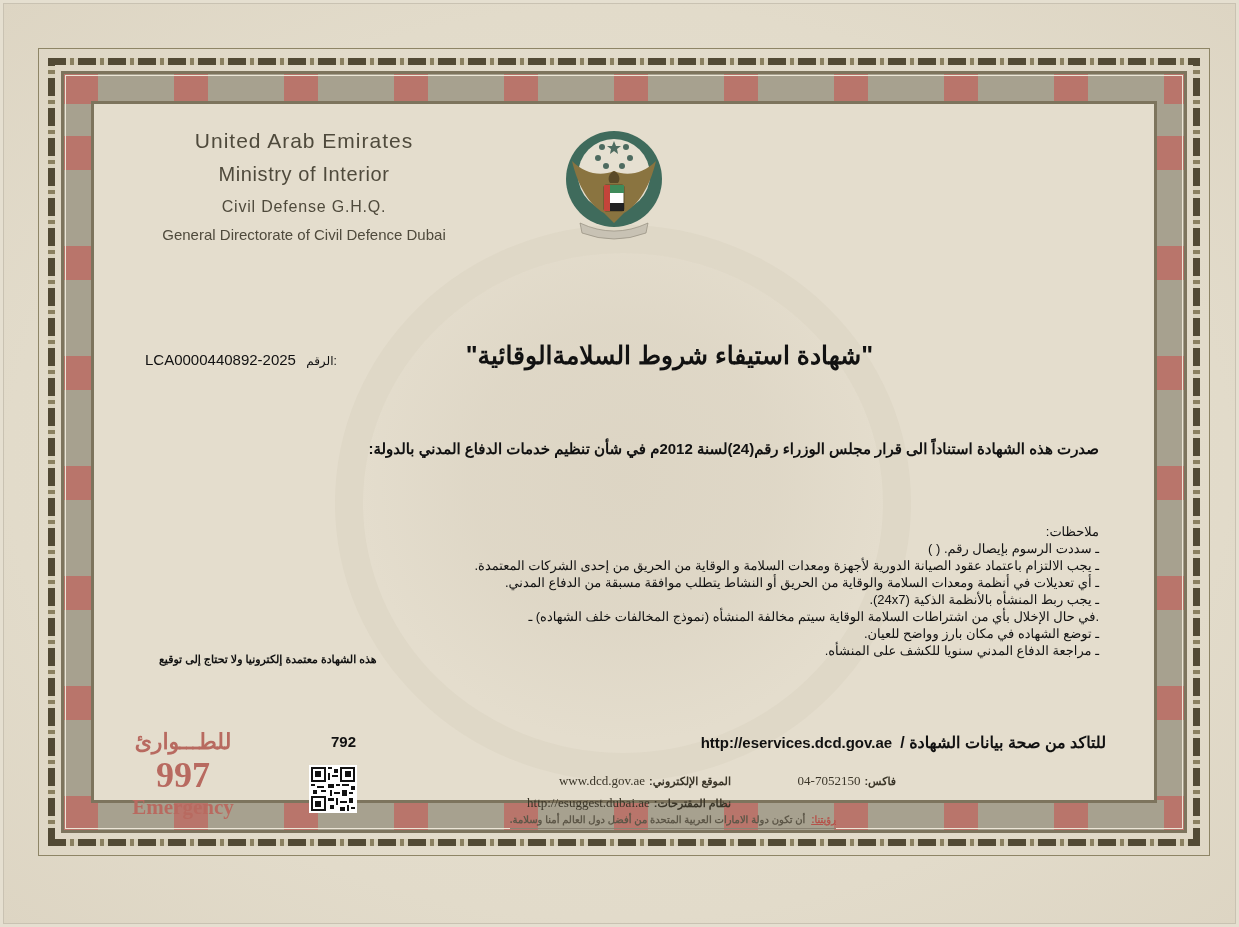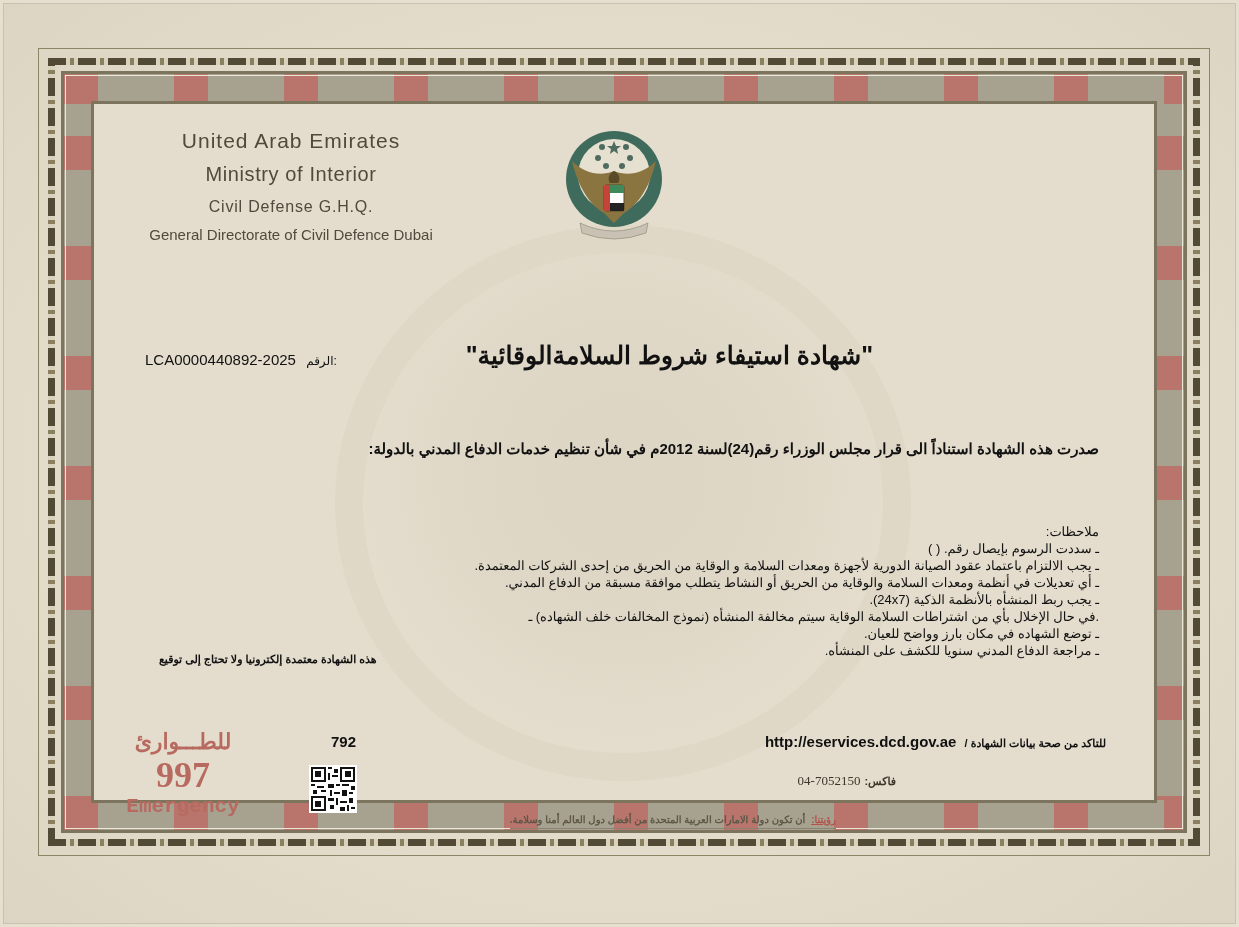--- a/index.html
+++ b/index.html
@@ -50,21 +50,21 @@
     box-sizing:border-box; border:1px solid #ece6d6; pointer-events:none;
   }
   
   .watermark {
     position:absolute; left:360px; top:250px; width:520px; height:500px;
     border-radius:50%;
     background: radial-gradient(circle at 50% 45%, rgba(200,190,170,0.25) 0%, rgba(200,190,170,0.18) 40%, rgba(200,190,170,0) 70%);
     box-shadow: 0 0 0 28px rgba(190,180,160,0.12);
   }
   .header-en {
-    position:absolute; left:108px; top:126px; width:360px; text-align:center;
+    position:absolute; left:121px; top:126px; width:360px; text-align:center;
     color:#4f4a3c;
   }
   .header-en .l1 { font-size:21px; letter-spacing:1px; margin-bottom:10px; }
   .header-en .l2 { font-size:20px; letter-spacing:0.6px; margin-bottom:12px; }
   .header-en .l3 { font-size:16px; letter-spacing:0.8px; margin-bottom:10px; }
   .header-en .l4 { font-size:15px; }
   .header-ar {
     position:absolute; left:770px; top:126px; width:340px; text-align:center; direction:rtl;
     color:#4f4a3c;
   }
@@ -80,27 +80,27 @@
   .cert-no .lab { font-size:12px; margin-left:6px; }
 
   .intro { position:absolute; right:137px; top:400px; direction:rtl; font-size:15px; font-weight:bold; color:#111;margin-top:37px; }
   .details { position:absolute; right:137px; top:442px; direction:rtl; font-size:14px; line-height:18px; color:#111; text-align:right; width:740px; }
   .notes { position:absolute; right:137px; top:520px; direction:rtl; font-size:13px; line-height:17px; color:#111; text-align:right; width:760px; }
   .esign { position:absolute; left:156px; top:650px; direction:rtl; font-size:11px; font-weight:bold; color:#111; }
 
   .emergency { position:absolute; left:118px; top:726px; width:124px; text-align:center; color:#b86a60; font-family:"Liberation Serif", serif; }
   .emergency .ar { font-size:22px; font-weight:bold; letter-spacing:2px; }
   .emergency .num { font-size:36px; font-weight:bold; line-height:40px; }
-  .emergency .en { font-size:21px; font-weight:bold;font-family:Liberation Mono, monospace; }
+  .emergency .en { font-size:21px; font-weight:bold; }
 
   .ref-num { position:absolute; left:328px; top:730px; font-size:15px; font-weight:bold; color:#111; }
   .qr { position:absolute; left:306px; top:762px; width:48px; height:48px; background:#fff; padding:2px; box-sizing:border-box; }
 
   .verify { position:absolute; right:130px; top:730px; direction:rtl; font-size:15px; font-weight:bold; color:#111; }
-  .verify .ar { font-size:11px; margin-left:4px; }
+  .verify .ar { font-size:16px; margin-left:4px; }
 
   .contacts { position:absolute; top:770px; font-family:"Liberation Serif", serif; color:#3a3528; font-size:13px; direction:rtl; }
   .contacts .lab { font-family:"Liberation Sans", sans-serif; font-size:11px; font-weight:bold; margin-left:4px; }
   .contacts .row { height:22px; white-space:nowrap; }
   .vision { position:absolute; right:400px; top:811px; direction:rtl; font-size:10px; font-weight:bold; color:#5d5748; border-bottom:1px solid #8a8373; padding-bottom:3px; }
   .vision .lab { color:#b5524a; text-decoration:underline; margin-left:3px; }
 </style>
 </head>
 <body>
 
@@ -212,18 +212,22 @@
   </svg>
 
   <div class="verify">
     <span class="ar">للتاكد من صحة بيانات الشهادة /</span>
     <span style="direction:ltr;unicode-bidi:embed;">http://eservices.dcd.gov.ae</span>
   </div>
 
   <div class="contacts" style="right:340px;">
     <div class="row"><span class="lab">فاكس:</span><span style="direction:ltr;unicode-bidi:embed;">04-7052150</span></div>
   </div>
+  <div class="contacts" style="right:505px;">
+    <div class="row"><span class="lab">الموقع الإلكتروني:</span><span style="direction:ltr;unicode-bidi:embed;">www.dcd.gov.ae</span></div>
+    <div class="row"><span class="lab">نظام المقترحات:</span><span style="direction:ltr;unicode-bidi:embed;">http://esuggest.dubai.ae</span></div>
+  </div>
 
   <div class="vision">
     <span class="lab">رؤيتنا:</span>
     <span>أن تكون دولة الامارات العربية المتحدة من أفضل دول العالم أمنا وسلامة.</span>
   </div>
 </div>
 
 </body></html>

